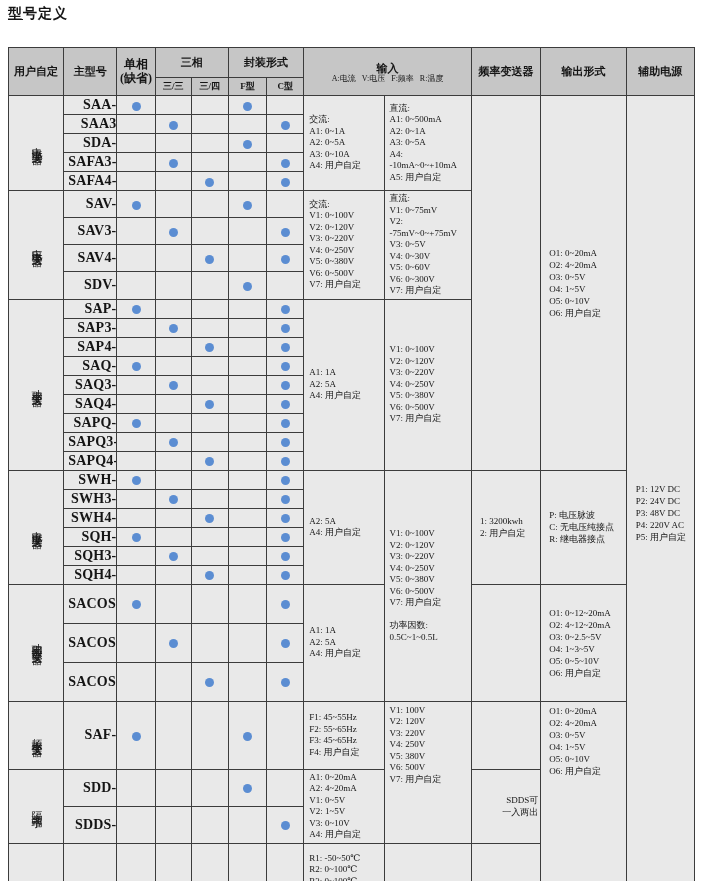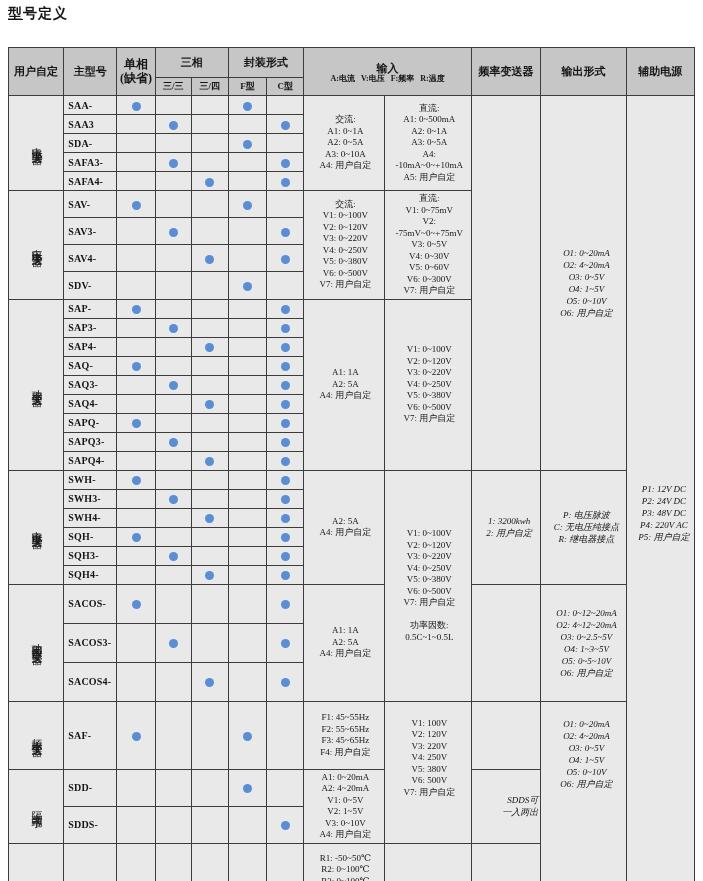--- a/index.html
+++ b/index.html
@@ -12,30 +12,30 @@
   .page-title{position:absolute;left:8px;top:5px;font-size:14px;font-weight:bold;letter-spacing:1px;}
   .page-title::first-letter{text-decoration:underline;}
   table{position:absolute;left:8px;top:47px;width:687px;border-collapse:collapse;table-layout:fixed;}
   th,td{border:1px solid var(--border);background:var(--body-bg);padding:0;overflow:hidden;vertical-align:middle;}
   thead th{background:var(--header-bg);font-weight:bold;font-size:11px;text-align:center;line-height:1.15;}
   thead tr.h1{height:30px;}
   thead tr.h2{height:18px;}
   thead th.sub{font-size:9px;}
   .two-line{white-space:pre-line;font-size:12px;}
   .input-head .main{font-size:11px;margin-top:2px;}
-  .input-head .legend{font-size:8px;white-space:pre;font-weight:bold;}
+  .input-head .legend{font-size:8px;white-space:pre;font-weight:normal;}
   td.cat{text-align:center;}
   .vtext{display:inline-block;writing-mode:vertical-rl;text-orientation:upright;letter-spacing:2px;font-size:11px;line-height:1.05;}
-  td.model{font-size:10px;font-weight:bold;text-align:left;padding-left:4px;letter-spacing:0.2px;}
+  td.model{font-size:14px;font-weight:bold;text-align:right;padding-left:4px;letter-spacing:0.2px;}
   td.dc{text-align:center;}
   td.dc.dot-on::after{content:"";display:inline-block;width:9px;height:9px;border-radius:50%;background:var(--dot);vertical-align:middle;}
-  td.in,td.out{font-size:9px;line-height:11.5px;text-align:center;white-space:pre-line;padding:2px 2px 2px 5px;}
-  td.out{padding-left:8px;line-height:12px;font-style:italic;}
+  td.in,td.out{font-size:9px;line-height:11.5px;text-align:left;white-space:pre-line;padding:2px 2px 2px 5px;}
+  td.out{padding-left:8px;line-height:12px;}
   td.aux{padding-left:9px;}
-  td.top{vertical-align:top;padding-top:16px;}
+  td.top{vertical-align:top;padding-top:3px;}
   td.center{text-align:right;padding-left:2px;}
   tr.r18{height:18px;} tr.r23{height:23px;} tr.r16{height:16px;} tr.r17{height:17px;}
   tr.r39{height:39px;} tr.r68{height:68px;} tr.r37{height:37px;} tr.r88{height:88px;}
 </style>
 </head>
 <body>
 
 <div class="page">
   <div class="page-title">型号定义</div>
 

